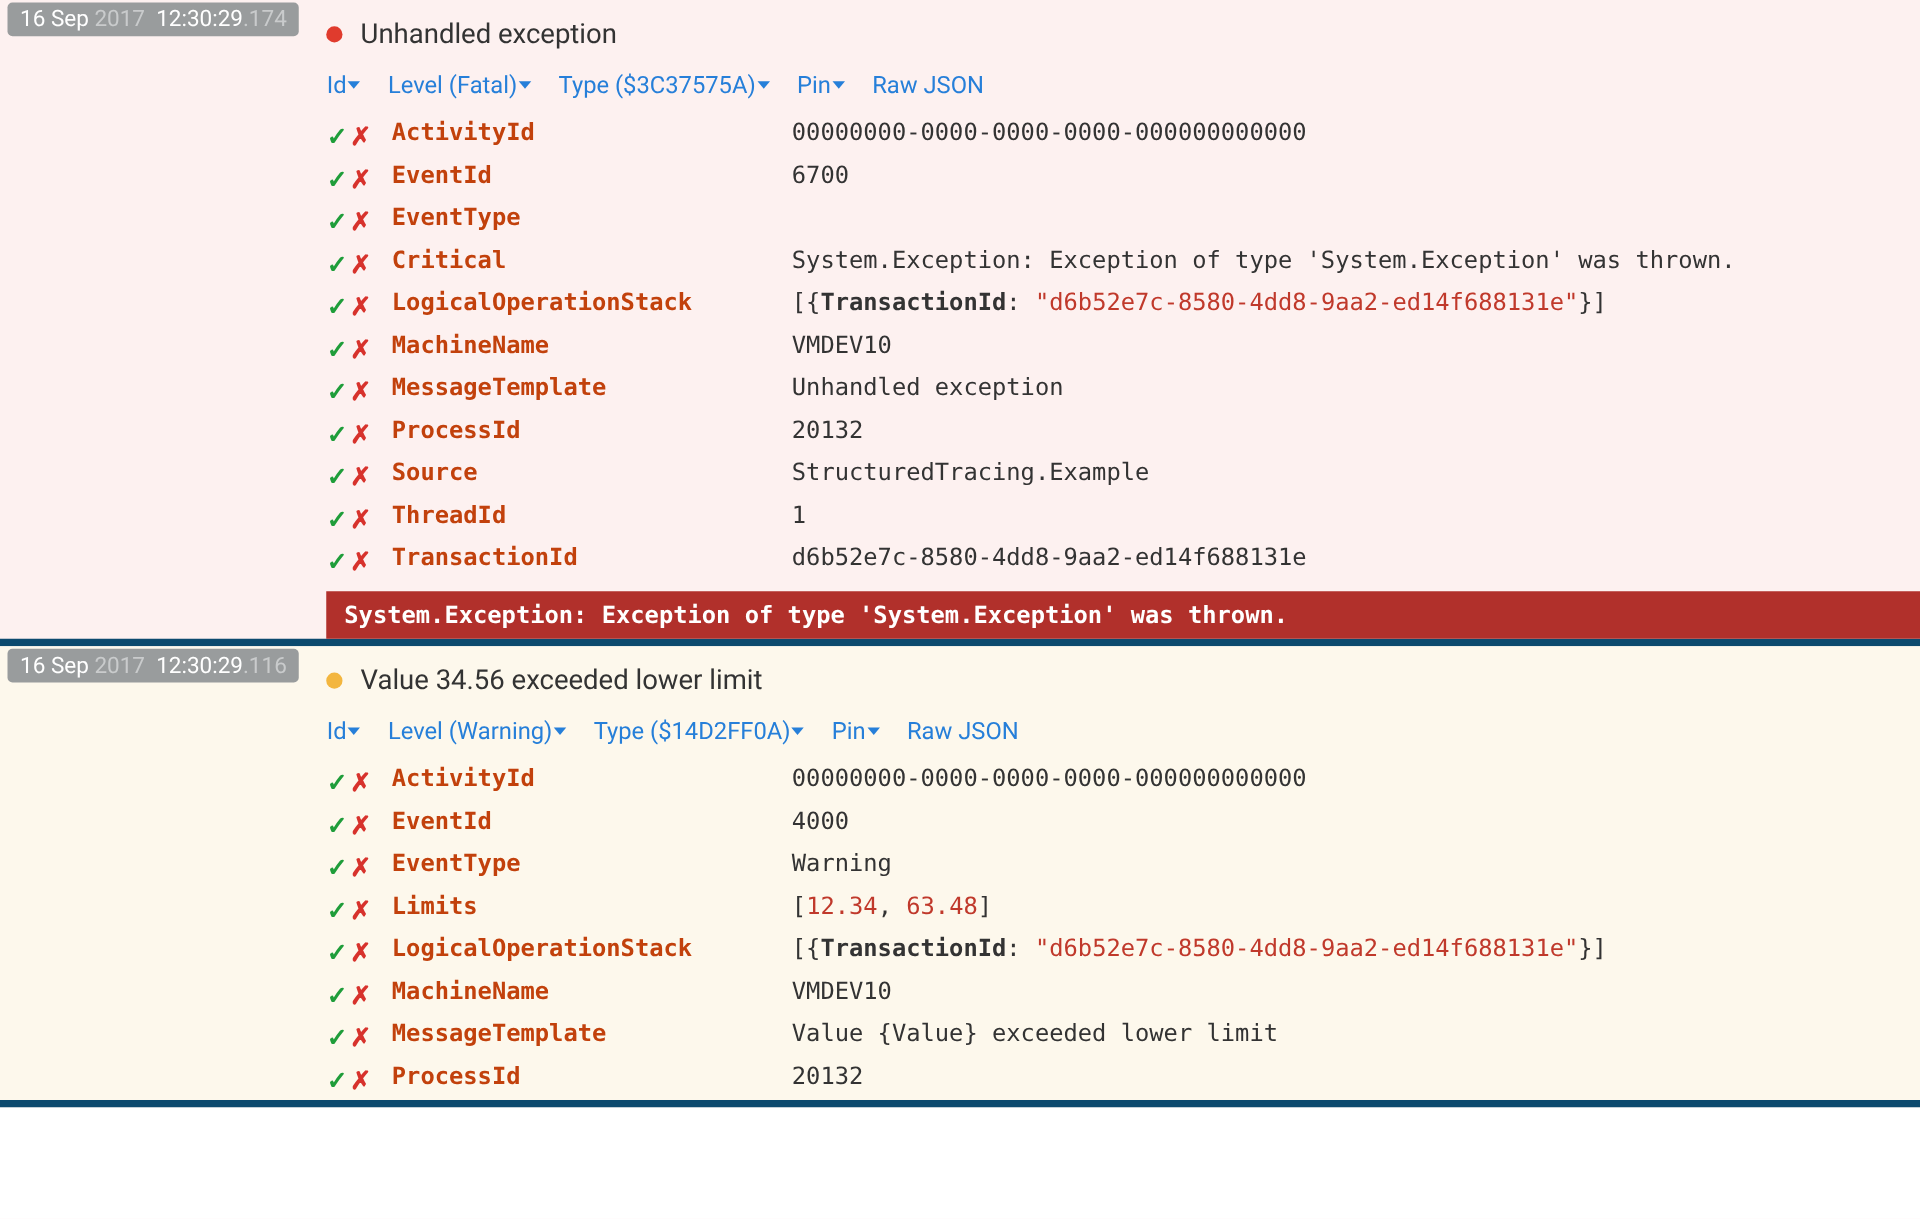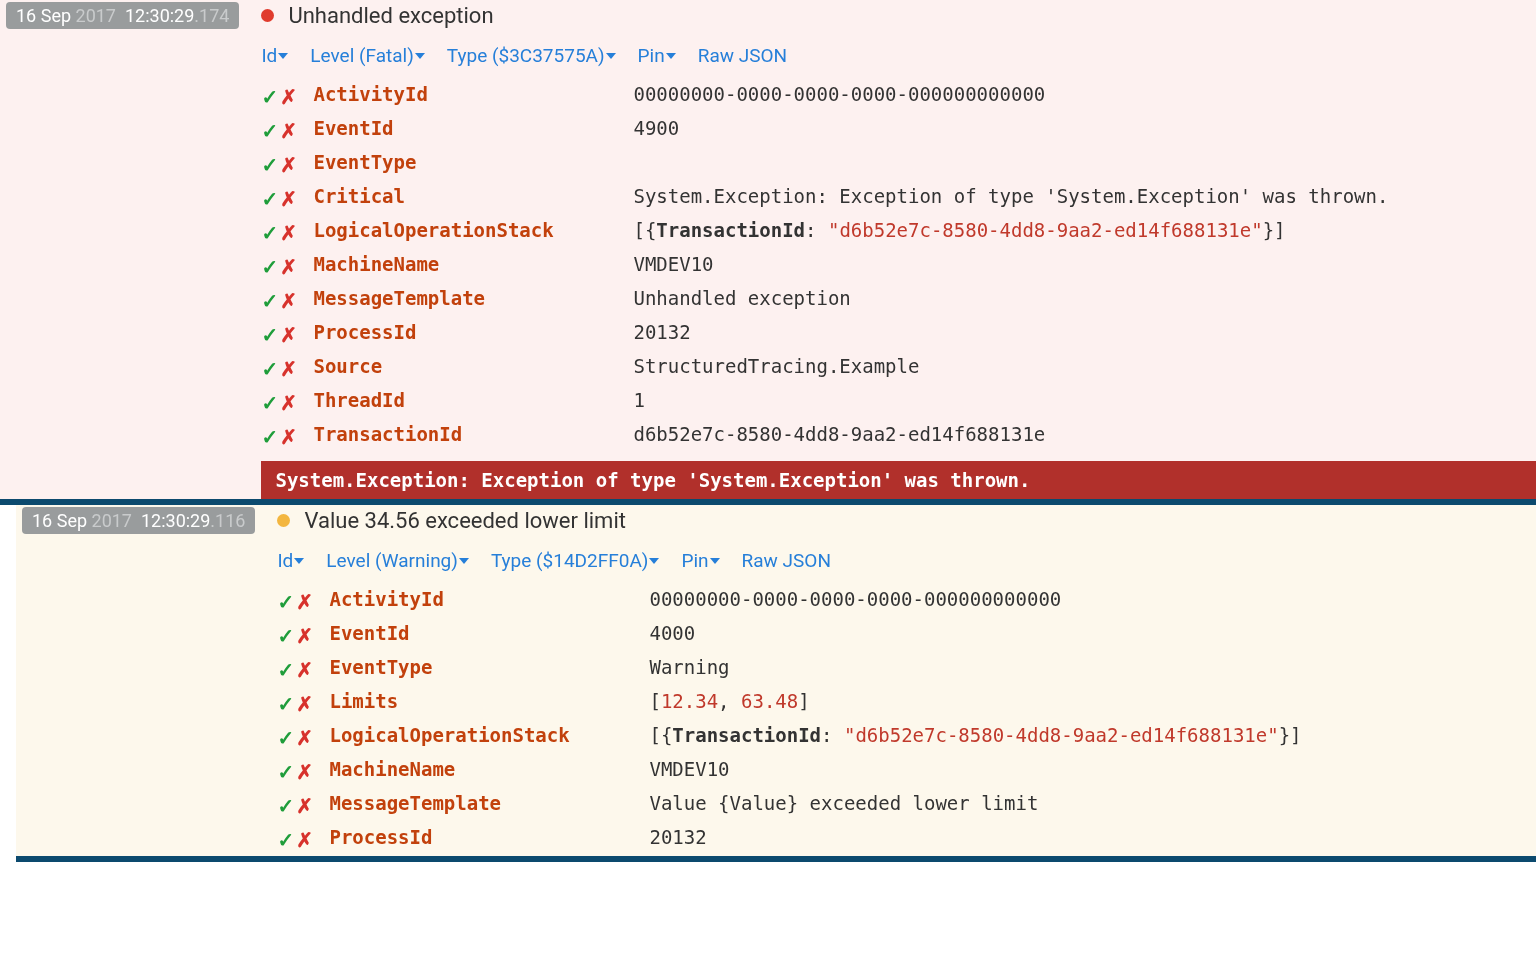--- a/index.html
+++ b/index.html
@@ -8,34 +8,34 @@
     font-size: 19px;
     background: #fff;
     width: 1536px;
   }
   .event {
     display: flex;
     align-items: flex-start;
     border-bottom: 6px solid #0c4a6e;
   }
   .event.fatal { background: #fdf1f0; }
-  .event.warning { background: #fdf8ec; margin-left: 16px; }
+  .event.warning { background: #fdf8ec; }
   .ts-box {
     background: #999c9d;
     color: #fff;
     font-size: 18px;
     padding: 3px 10px 3px 10px;
     border-radius: 4px;
     margin: 2px 0 0 6px;
     white-space: nowrap;
     flex-shrink: 0;
   }
   .ts-box .year { color: #c9cbcc; }
   .ts-box .ms { color: #c9cbcc; }
-  .content { flex: 1; padding: 0 0 0 22px; min-width: 0; }
+  .content { flex: 1; padding: 12px 0 0 22px; min-width: 0; }
   .titleline {
     display: flex;
     align-items: center;
     font-size: 22px;
     color: #333;
     padding: 3px 0 8px 0;
   }
   .dot {
     width: 13px; height: 13px; border-radius: 50%;
     margin-right: 14px; flex-shrink: 0;
@@ -128,21 +128,21 @@
           </div>
           <div class="pr-key">ActivityId</div>
           <div class="pr-val">00000000-0000-0000-0000-000000000000</div>
         </div>
         <div class="proprow">
           <div class="pr-icons">
             <span class="chk">✓</span>
             <span class="xmk">✗</span>
           </div>
           <div class="pr-key">EventId</div>
-          <div class="pr-val">4900</div>
+          <div class="pr-val">6700</div>
         </div>
         <div class="proprow">
           <div class="pr-icons">
             <span class="chk">✓</span>
             <span class="xmk">✗</span>
           </div>
           <div class="pr-key">EventType</div>
         </div>
         <div class="proprow">
           <div class="pr-icons">

